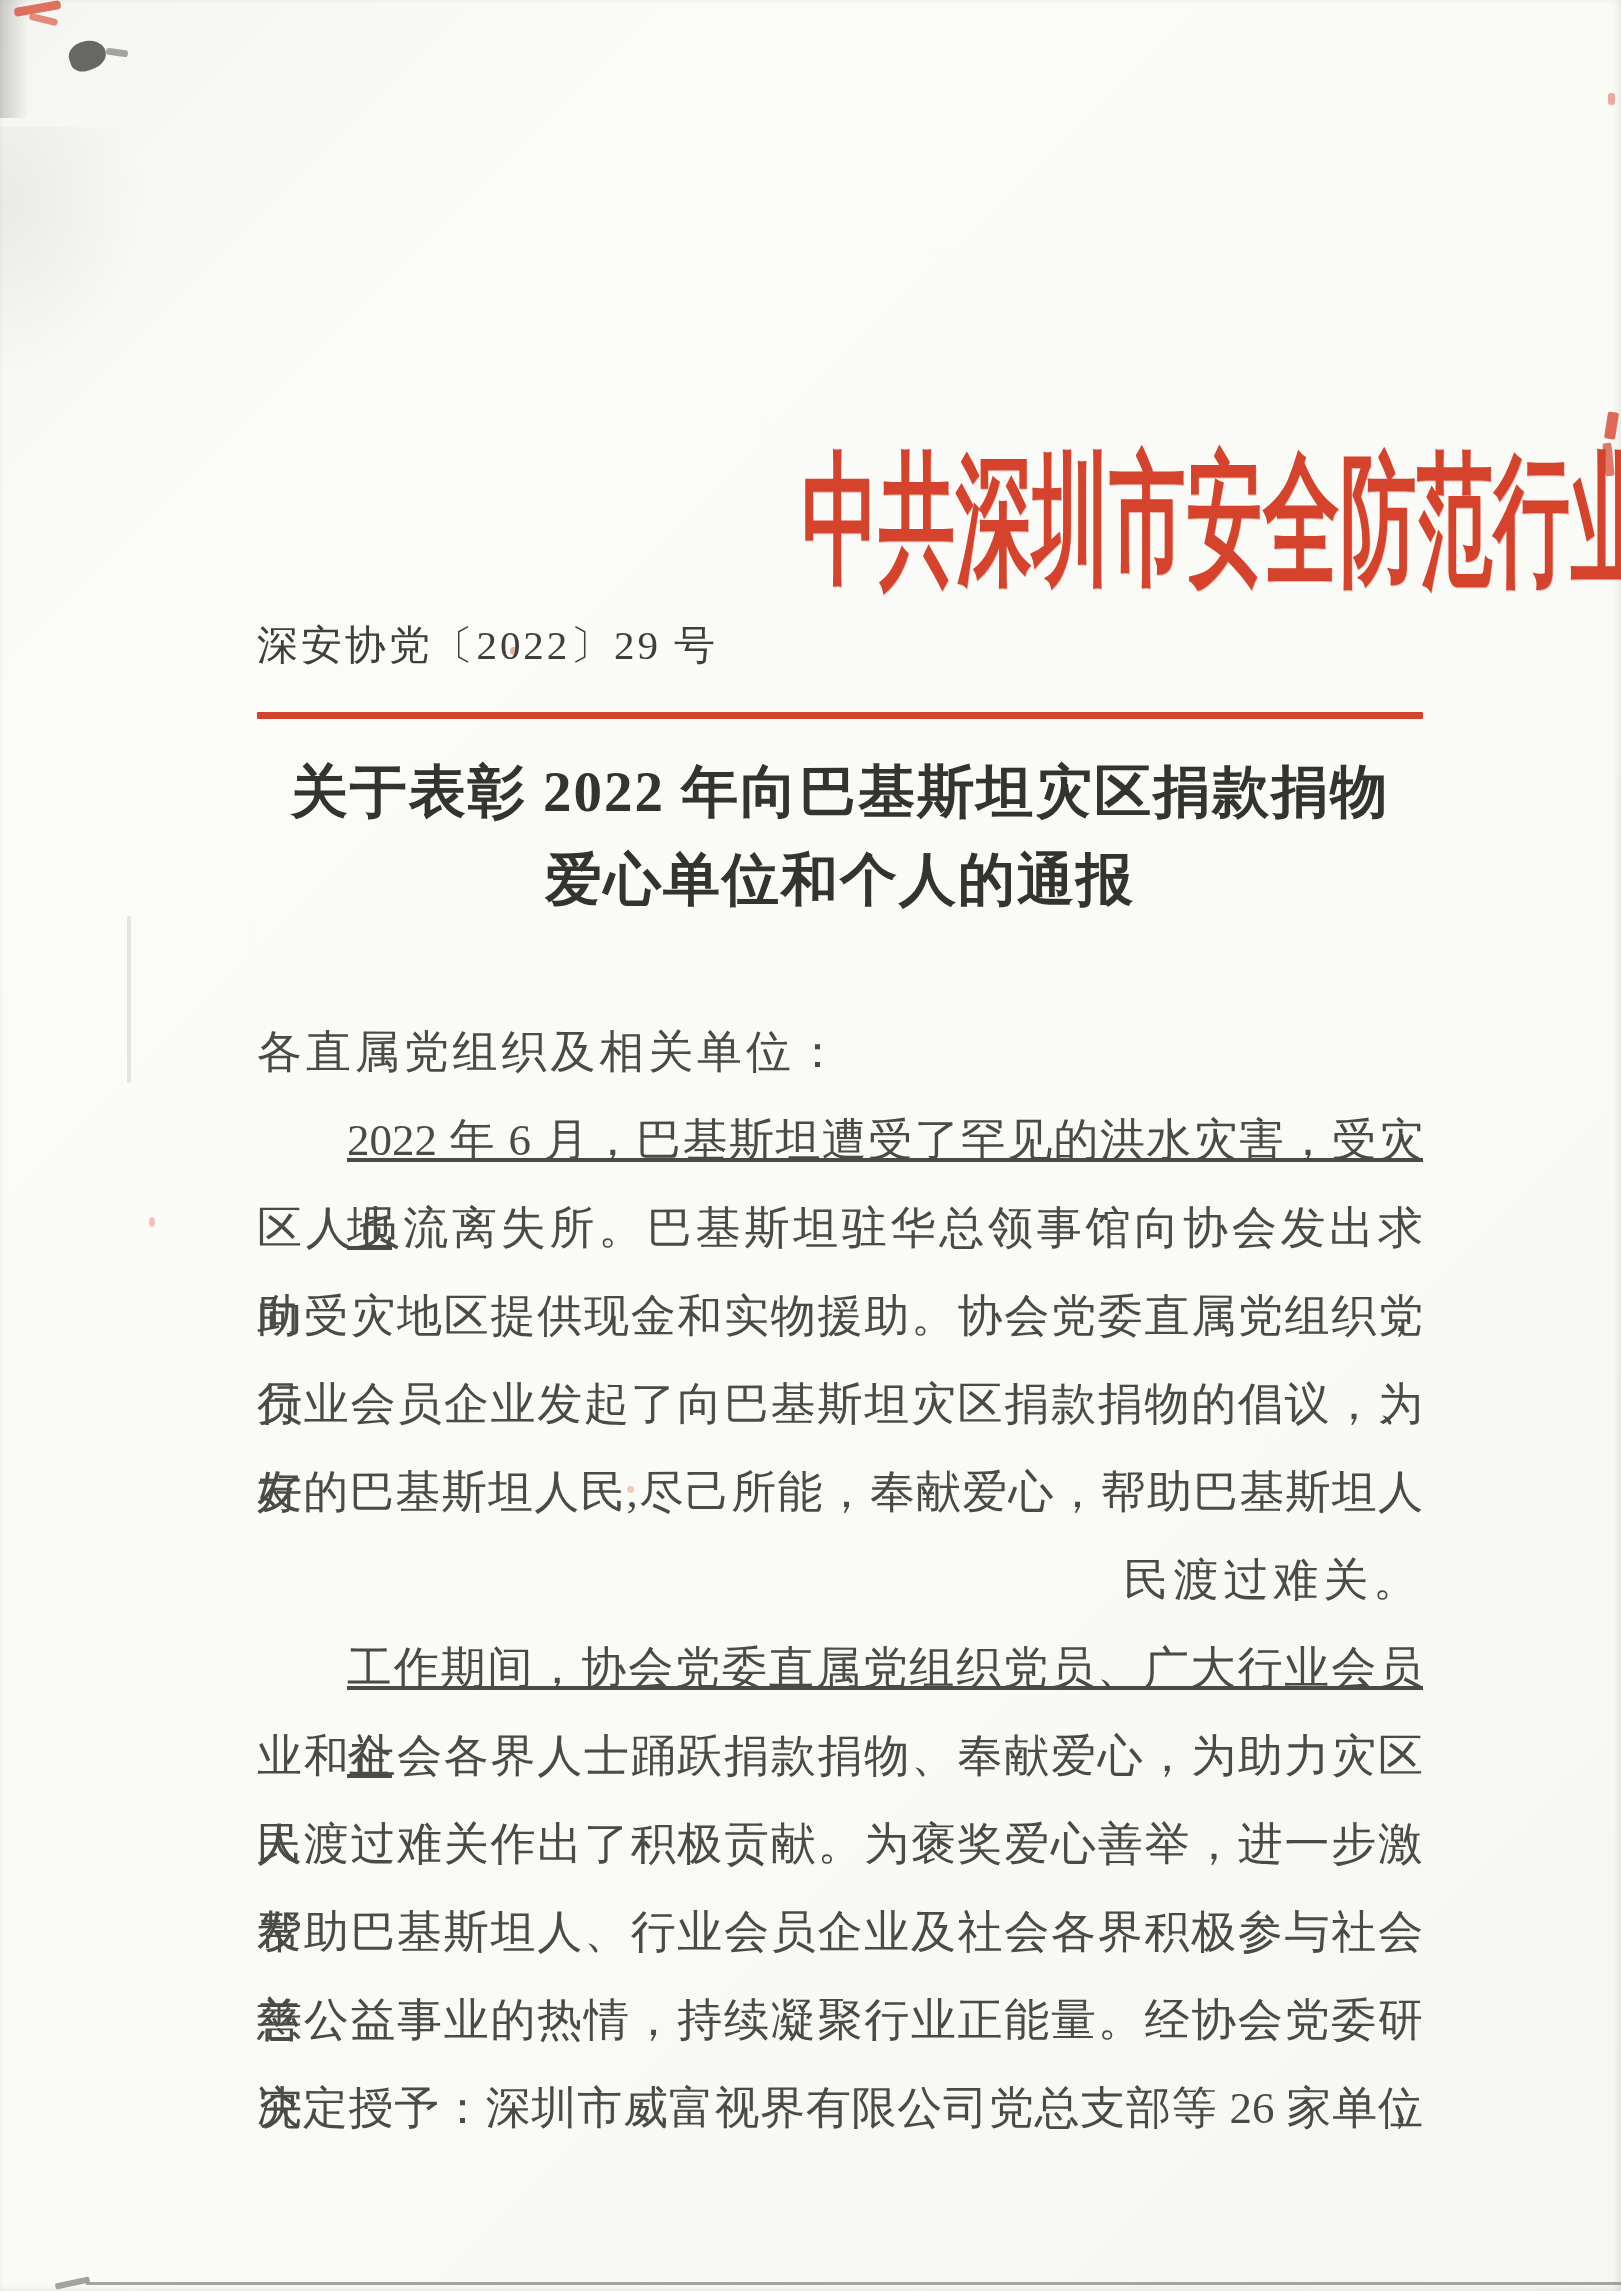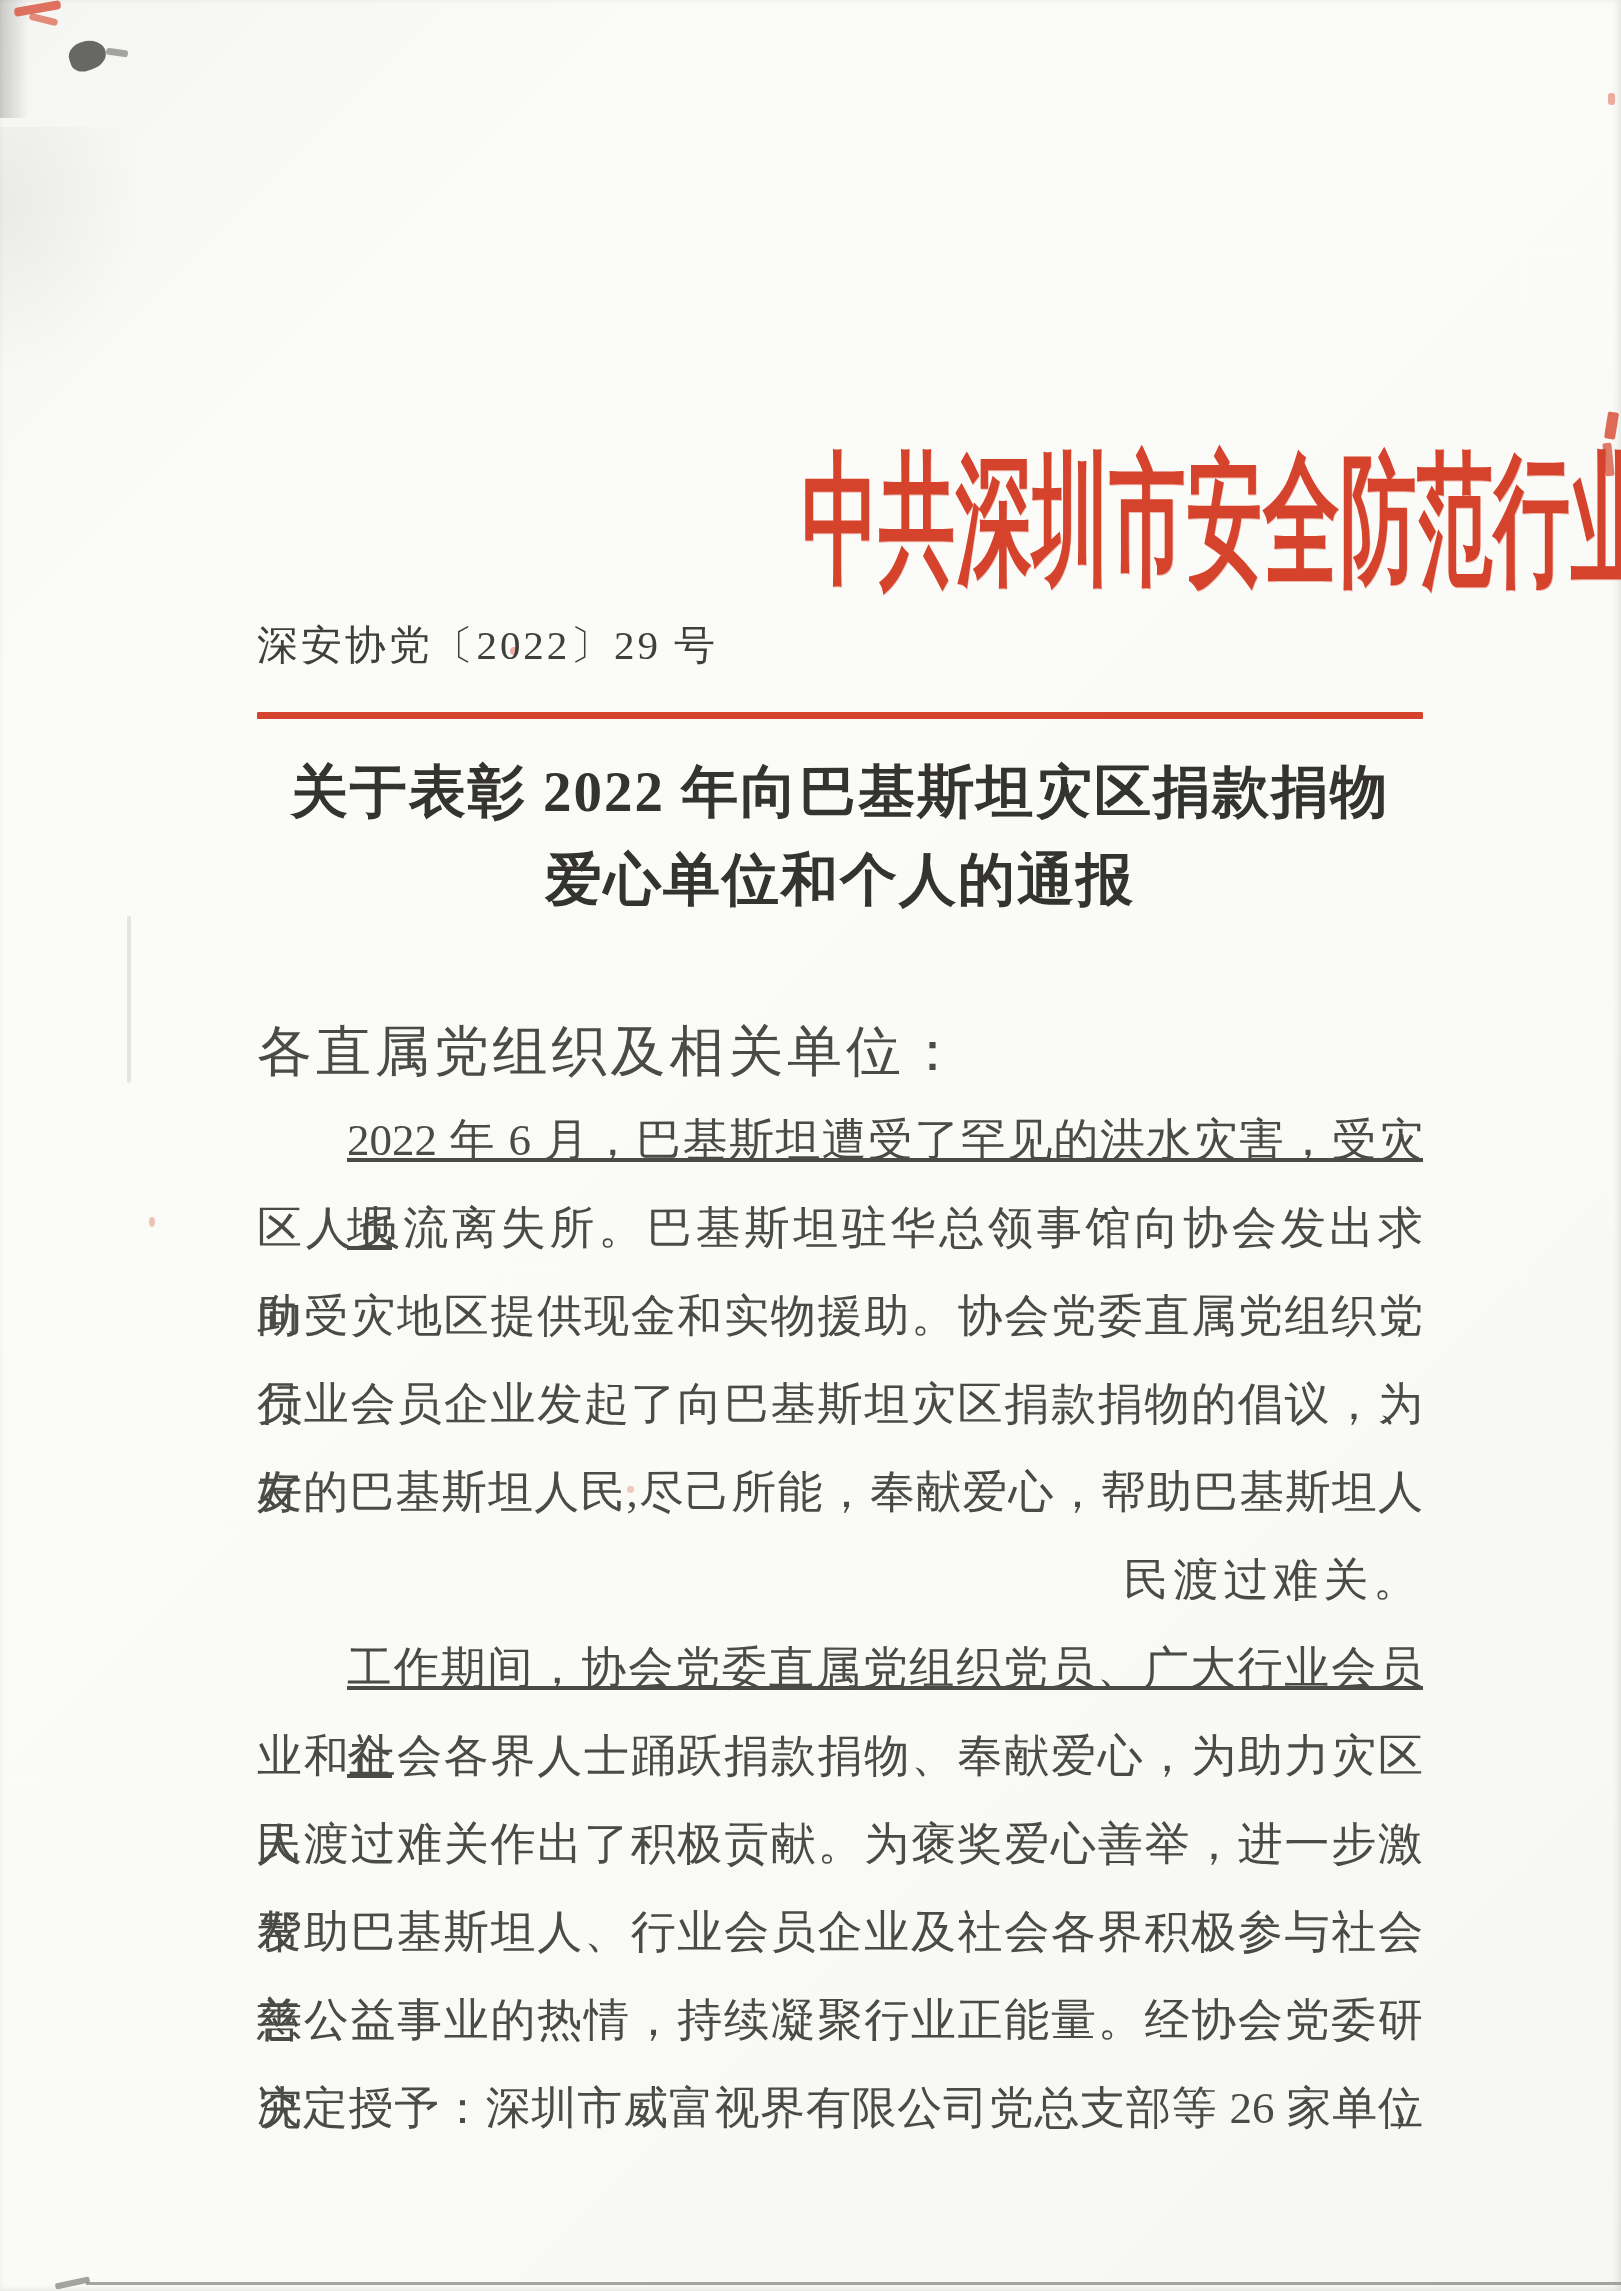--- a/index.html
+++ b/index.html
@@ -57,21 +57,21 @@
     text-align: center;
     font-size: 57px;
     font-weight: bold;
     color: #34332f;
     line-height: 88px;
     letter-spacing: 2px;
   }
   
   .salutation {
     margin-top: 84px;
-    font-size: 55px;
+    font-size: 45px;
     color: var(--ink-light);
     height: 88px;
     line-height: 88px;
     letter-spacing: 3.9px;
   }
   .body-line {
     font-size: 45px;
     color: var(--ink-light);
     height: 88px;
     line-height: 88px;

